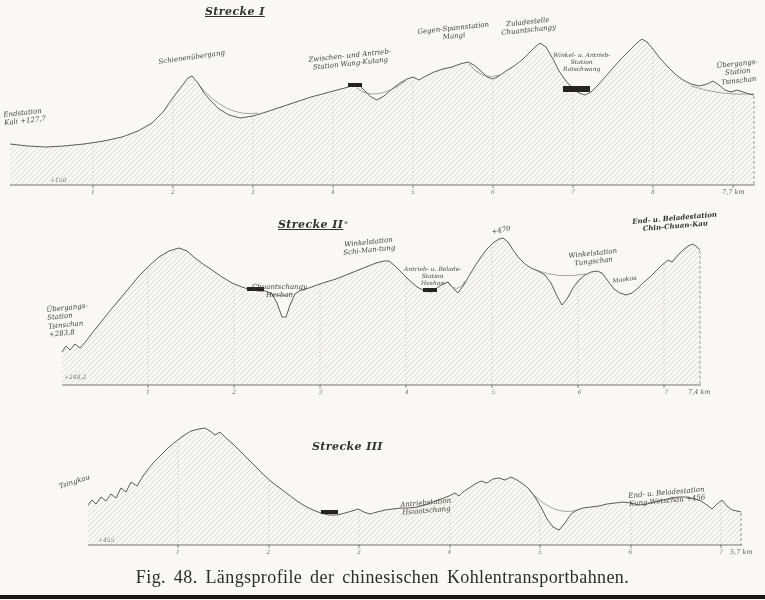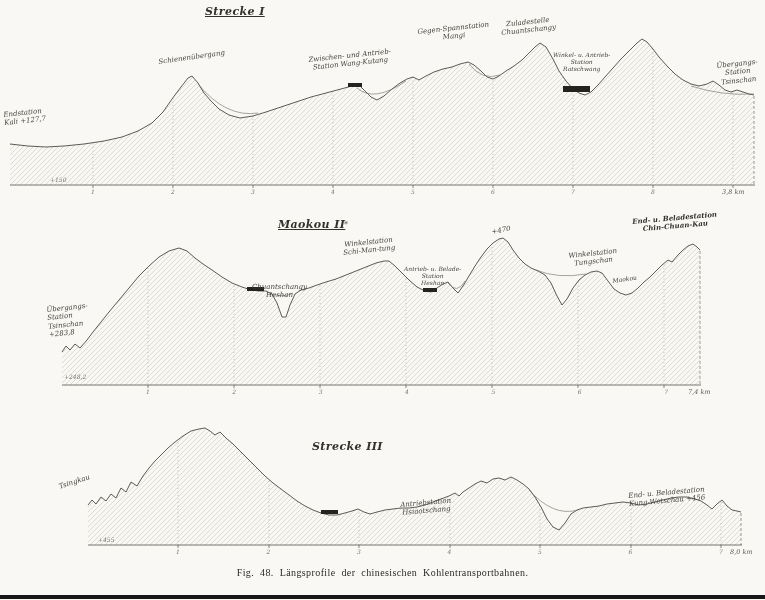--- a/index.html
+++ b/index.html
@@ -15,21 +15,21 @@
   .title{font-weight:bold;font-size:11px;letter-spacing:.4px;color:#32322c;text-decoration:underline;}
   .title.plain{font-weight:bold;text-decoration:none;}
   .bold{font-weight:bold;color:#30302a;}
   .tiny{font-size:6px;}
   .star{position:absolute;font-size:8px;color:#3a3a34;}
   .ticks{position:absolute;display:flex;justify-content:space-between;font-size:6px;
          font-style:italic;color:#73736a;}
   .endkm{position:absolute;font-size:6.5px;font-style:italic;color:#5a5a52;white-space:nowrap;}
   .datum{position:absolute;font-size:6px;font-style:italic;color:#73736a;white-space:nowrap;}
   .caption{position:absolute;left:0;top:567px;width:765px;text-align:center;
-           font-family:"Liberation Serif",serif;font-size:10px;color:#2b2b27;
+           font-family:"Liberation Serif",serif;font-size:18px;color:#2b2b27;
            letter-spacing:.4px;word-spacing:3px;}
   .bottomrule{position:absolute;left:0;top:595px;width:765px;height:4px;background:#171717;}
 </style>
 </head>
 <body>
 
 <div id="fig">
 
   <svg id="profile-svg" width="765" height="600" viewBox="0 0 765 600">
     <defs>
@@ -115,23 +115,23 @@
   <div class="ticks" style="left:91px;top:188px;width:564px">
       <span>1</span>
       <span>2</span>
       <span>3</span>
       <span>4</span>
       <span>5</span>
       <span>6</span>
       <span>7</span>
       <span>8</span>
     </div>
-  <div class="endkm" style="left:722px;top:188px">3,8 km</div>
+  <div class="endkm" style="left:722px;top:188px">7,7 km</div>
 
-  <div class="lbl title" style="left:278px;top:219px">Maokou II</div>
+  <div class="lbl title" style="left:278px;top:219px">Strecke II</div>
   <div class="star" style="left:344px;top:220px">*</div>
   <div class="lbl left r6" style="left:46px;top:306px">
     <span>Übergangs-</span>
     <span>Station</span>
     <span>Tsinschan</span>
     <span>+283,8</span>
   </div>
   <div class="lbl" style="left:252px;top:283px">
     <span>Chuantschangy</span>
     <span>Heshan</span>
@@ -180,17 +180,17 @@
   <div class="datum" style="left:98px;top:536px">+455</div>
   <div class="ticks" style="left:176px;top:548px;width:547px">
       <span>1</span>
       <span>2</span>
       <span>3</span>
       <span>4</span>
       <span>5</span>
       <span>6</span>
       <span>7</span>
     </div>
-  <div class="endkm" style="left:730px;top:548px">8,0 km</div>
+  <div class="endkm" style="left:730px;top:548px">5,7 km</div>
 
   <div class="caption">Fig. 48.  Längsprofile der chinesischen Kohlentransportbahnen.</div>
   <div class="bottomrule"></div>
 </div>
 
 </body></html>

